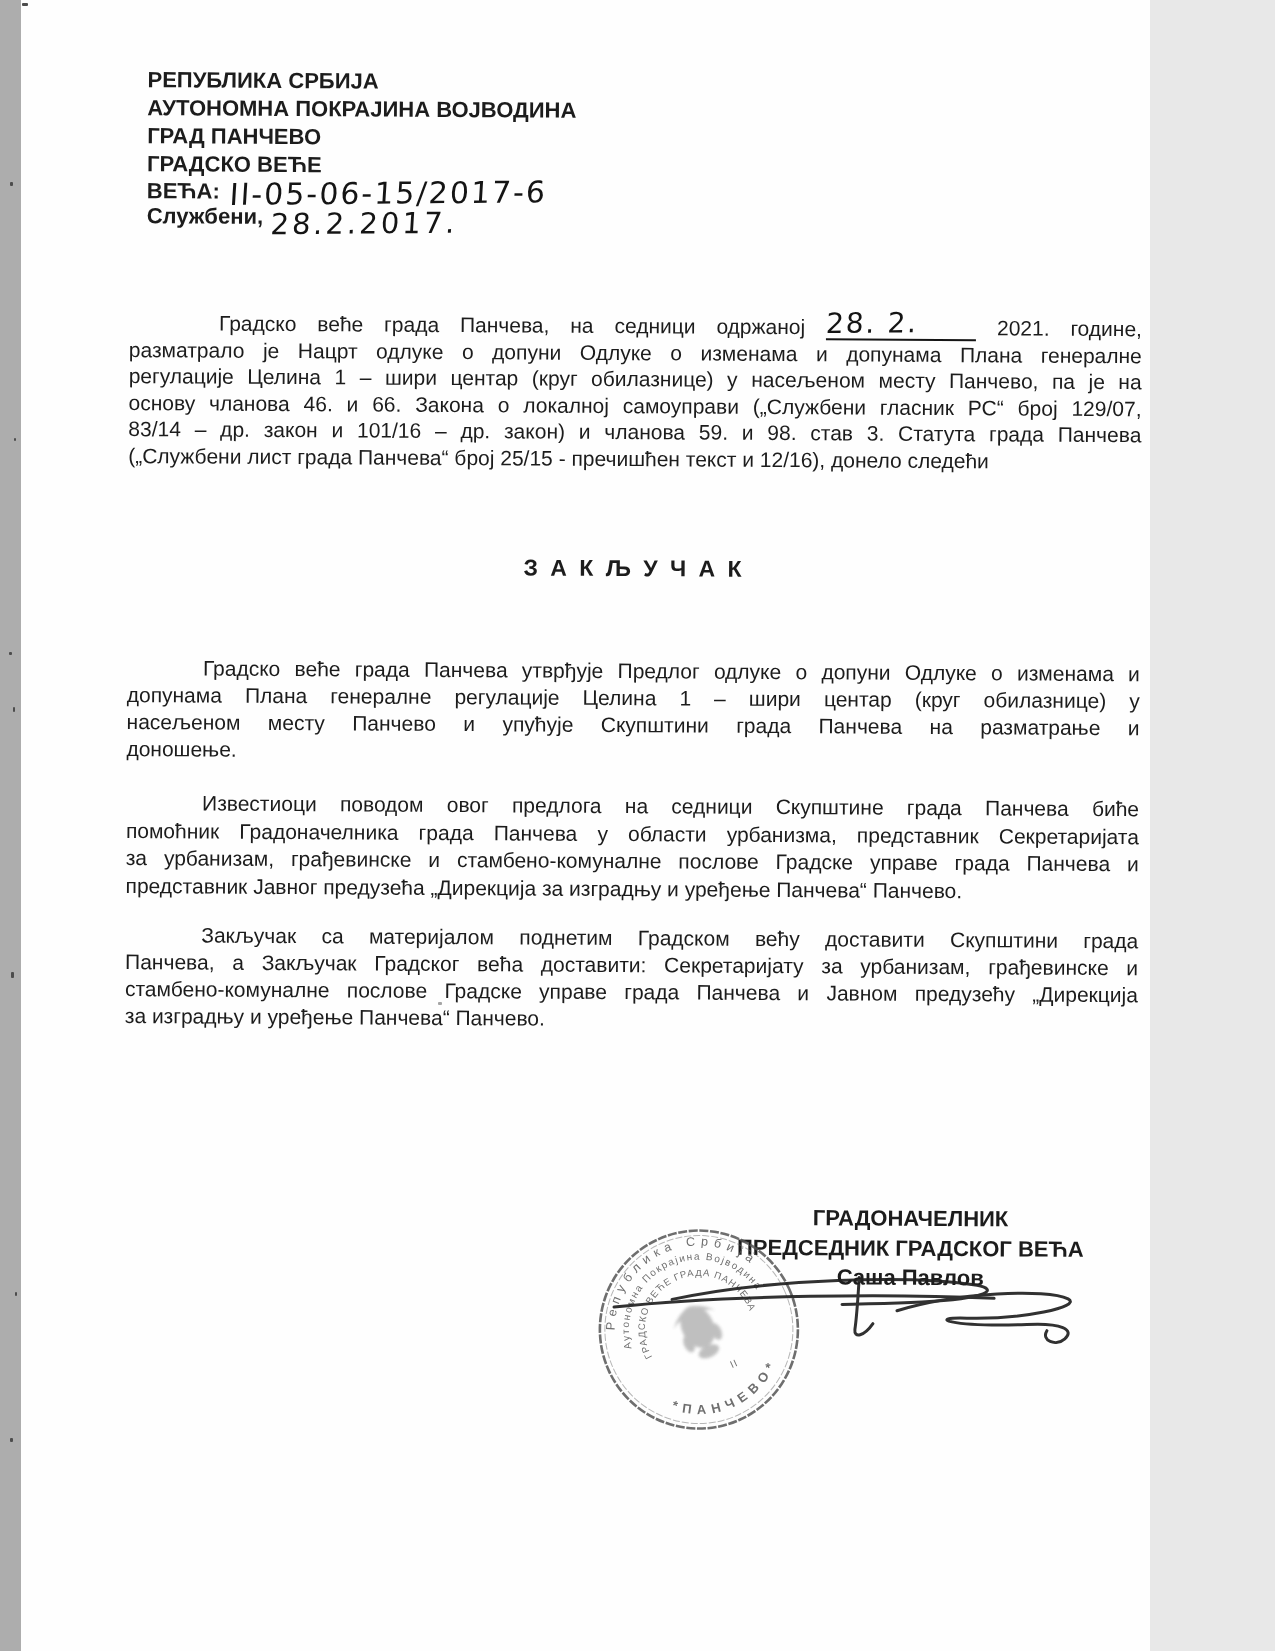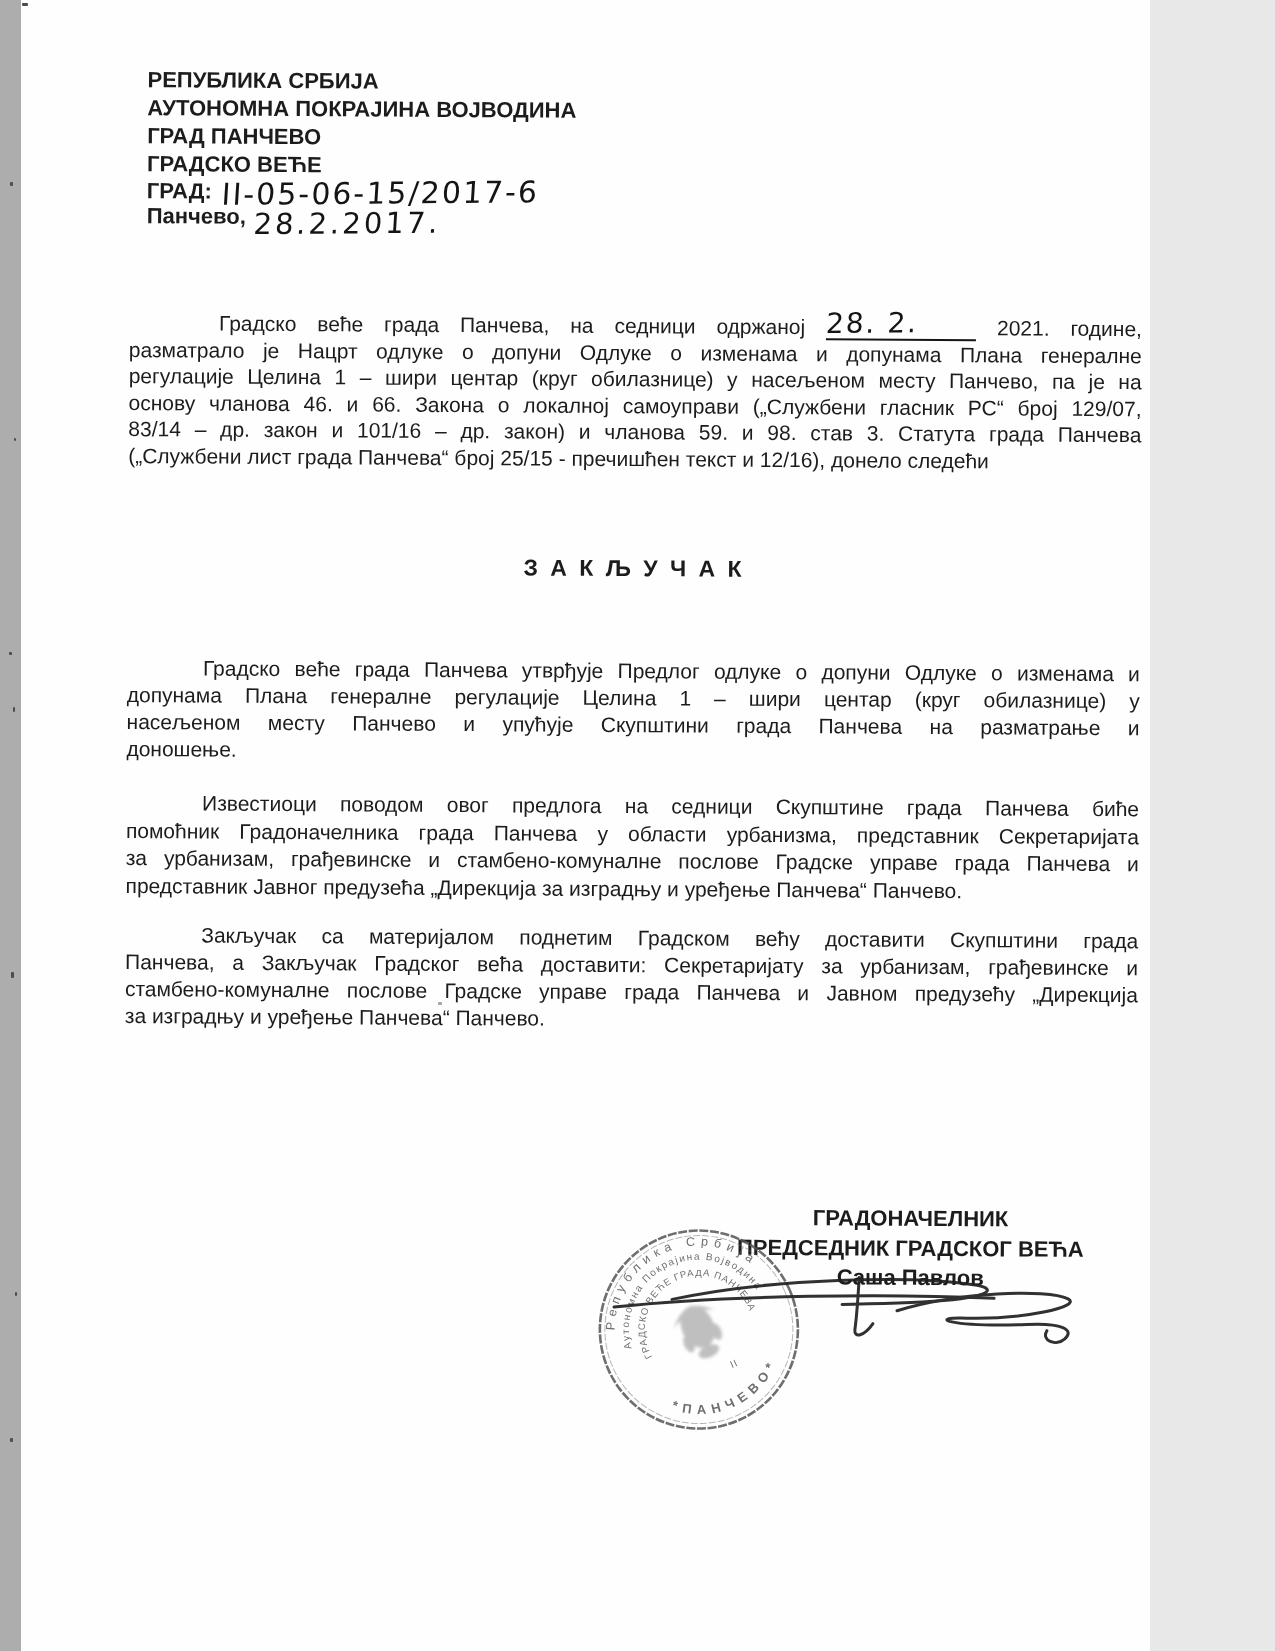--- a/index.html
+++ b/index.html
@@ -61,24 +61,24 @@
   <div class="speck" style="left:438px;top:1002px;width:4px;height:3px;opacity:.5;"></div>
 
   <div class="content">
 
     <div class="header">
       <div>РЕПУБЛИКА СРБИЈА</div>
       <div>АУТОНОМНА ПОКРАЈИНА ВОЈВОДИНА</div>
       <div>ГРАД ПАНЧЕВО</div>
       <div>ГРАДСКО ВЕЋЕ</div>
       <div class="hrow">
-        <span>ГРАД:</span><span class="handwriting hnum">II-05-06-15/2017-6</span>
+        <span>ВЕЋА:</span><span class="handwriting hnum">II-05-06-15/2017-6</span>
       </div>
       <div class="hrow">
-        <span>Панчево,</span><span class="handwriting hdate">28.2.2017.</span>
+        <span>Службени,</span><span class="handwriting hdate">28.2.2017.</span>
       </div>
     </div>
 
     <div class="para p1">
       <div class="tline line1">
         <span>Градско веће града Панчева, на седници одржаној</span>
         <span class="blank"><span class="handwriting">28. 2.</span></span>
         <span>2021. године,</span>
       </div>
       <div>

